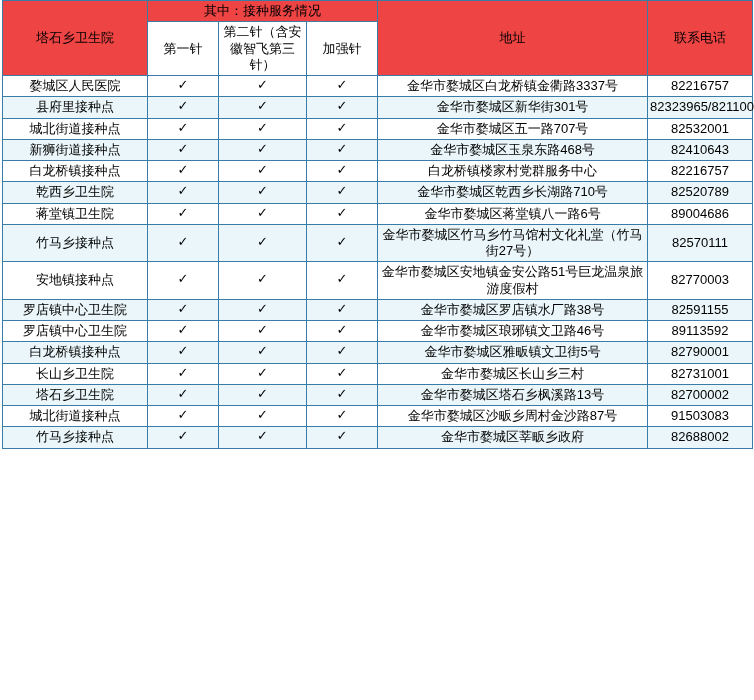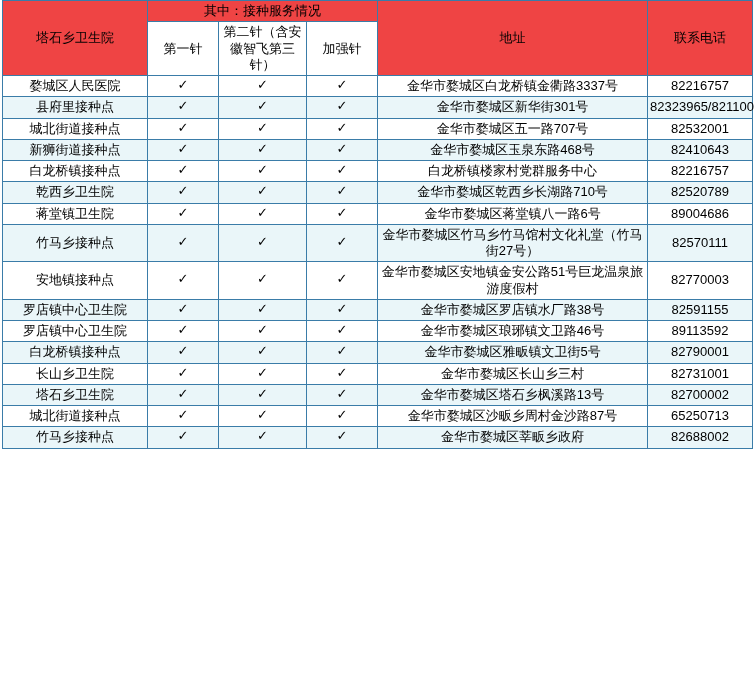--- a/index.html
+++ b/index.html
@@ -212,21 +212,21 @@
           <td class="dose"><span class="check">✓</span></td>
           <td class="addr">金华市婺城区塔石乡枫溪路13号</td>
           <td class="tel">82700002</td>
         </tr>
         <tr class="row-plain">
           <td class="name">城北街道接种点</td>
           <td class="dose"><span class="check">✓</span></td>
           <td class="dose"><span class="check">✓</span></td>
           <td class="dose"><span class="check">✓</span></td>
           <td class="addr">金华市婺城区沙畈乡周村金沙路87号</td>
-          <td class="tel">65250713</td>
+          <td class="tel">91503083</td>
         </tr>
         <tr class="row-alt">
           <td class="name">竹马乡接种点</td>
           <td class="dose"><span class="check">✓</span></td>
           <td class="dose"><span class="check">✓</span></td>
           <td class="dose"><span class="check">✓</span></td>
           <td class="addr">金华市婺城区莘畈乡政府</td>
           <td class="tel">82688002</td>
         </tr>
       </tbody>

